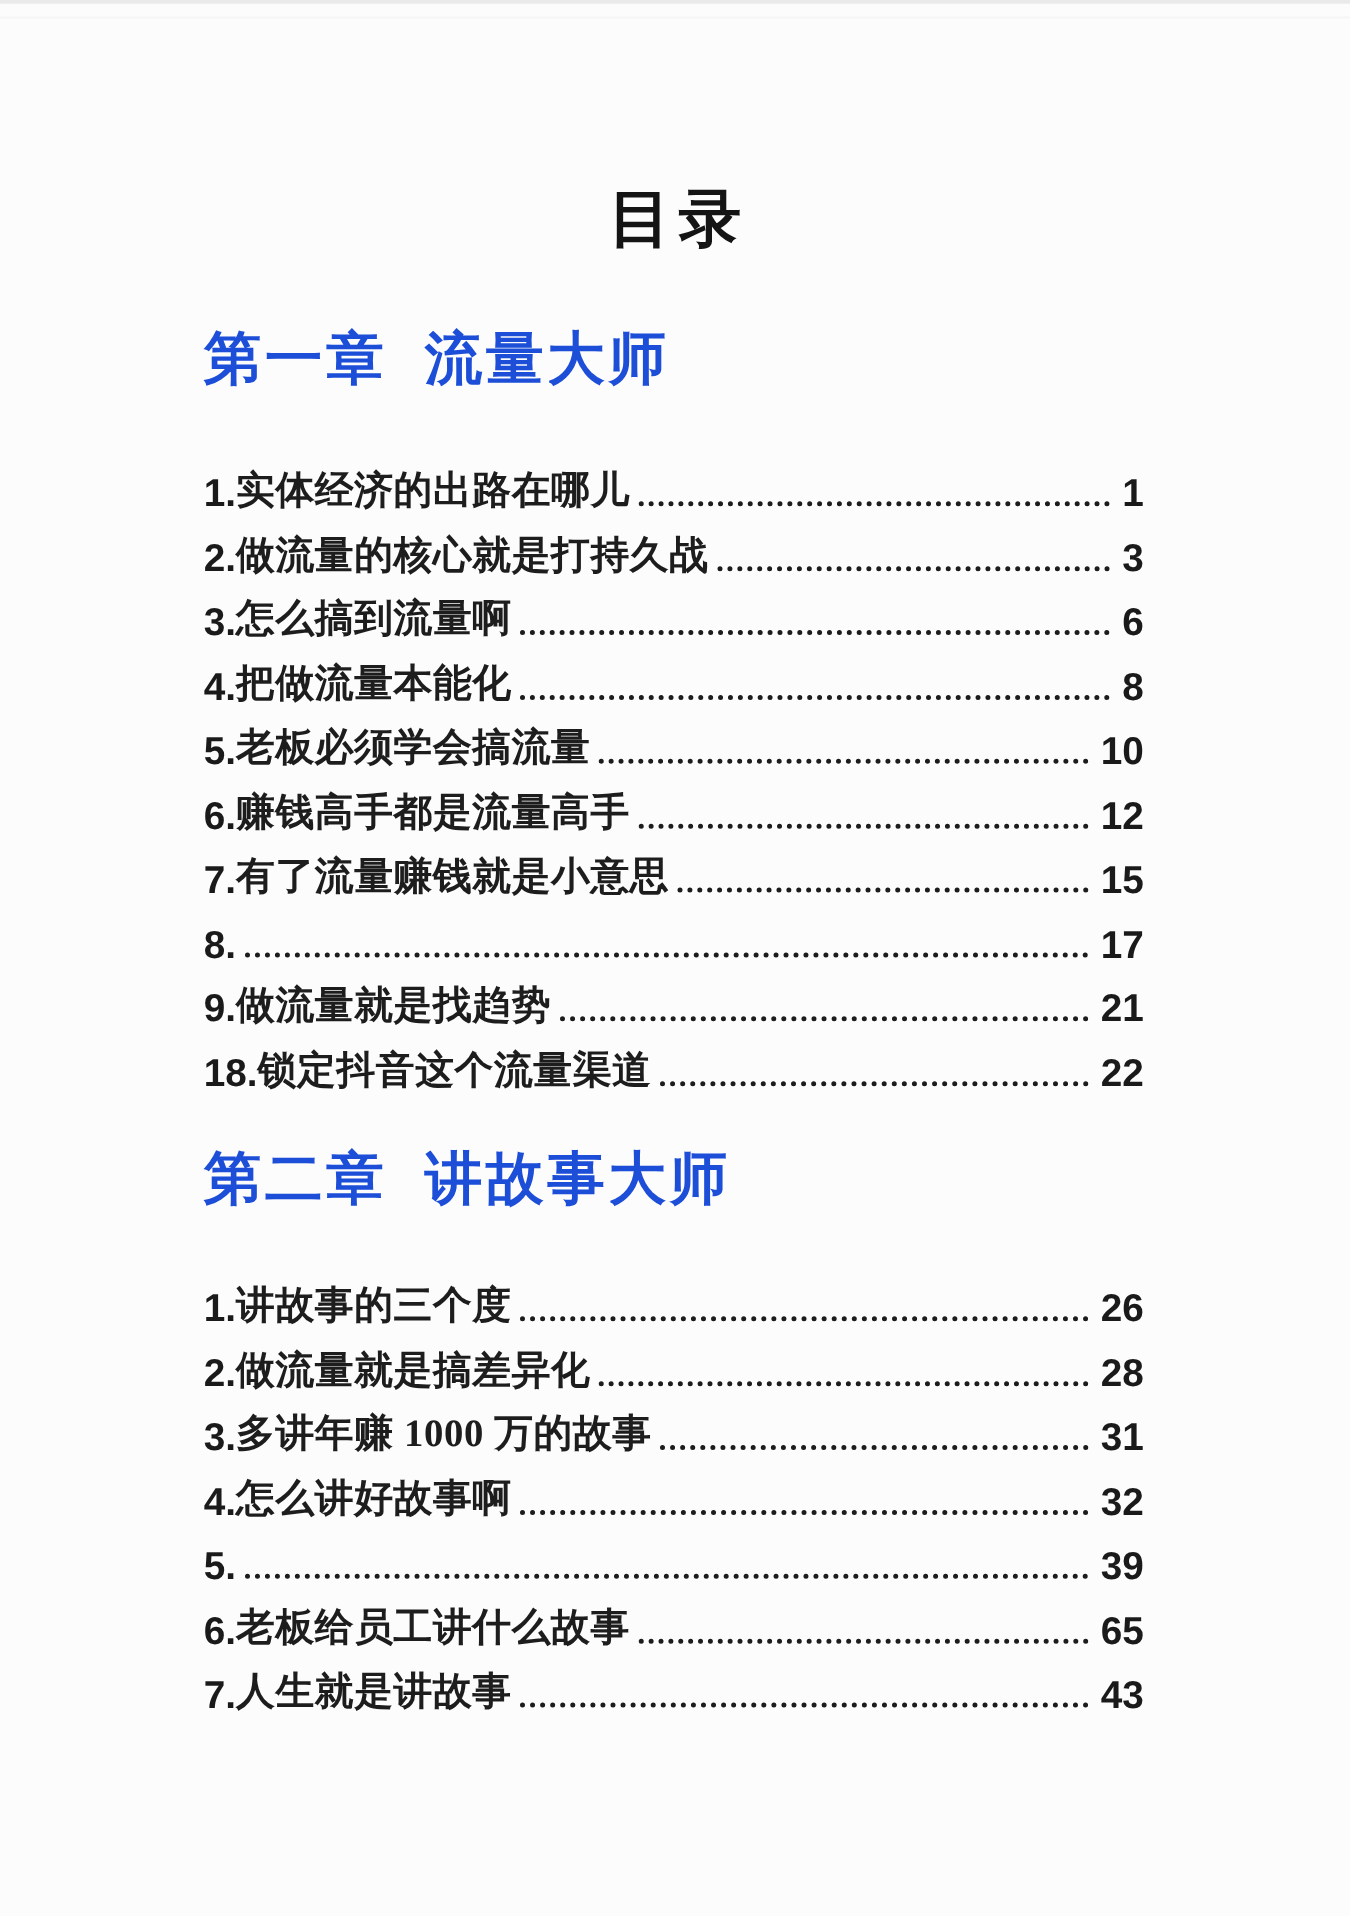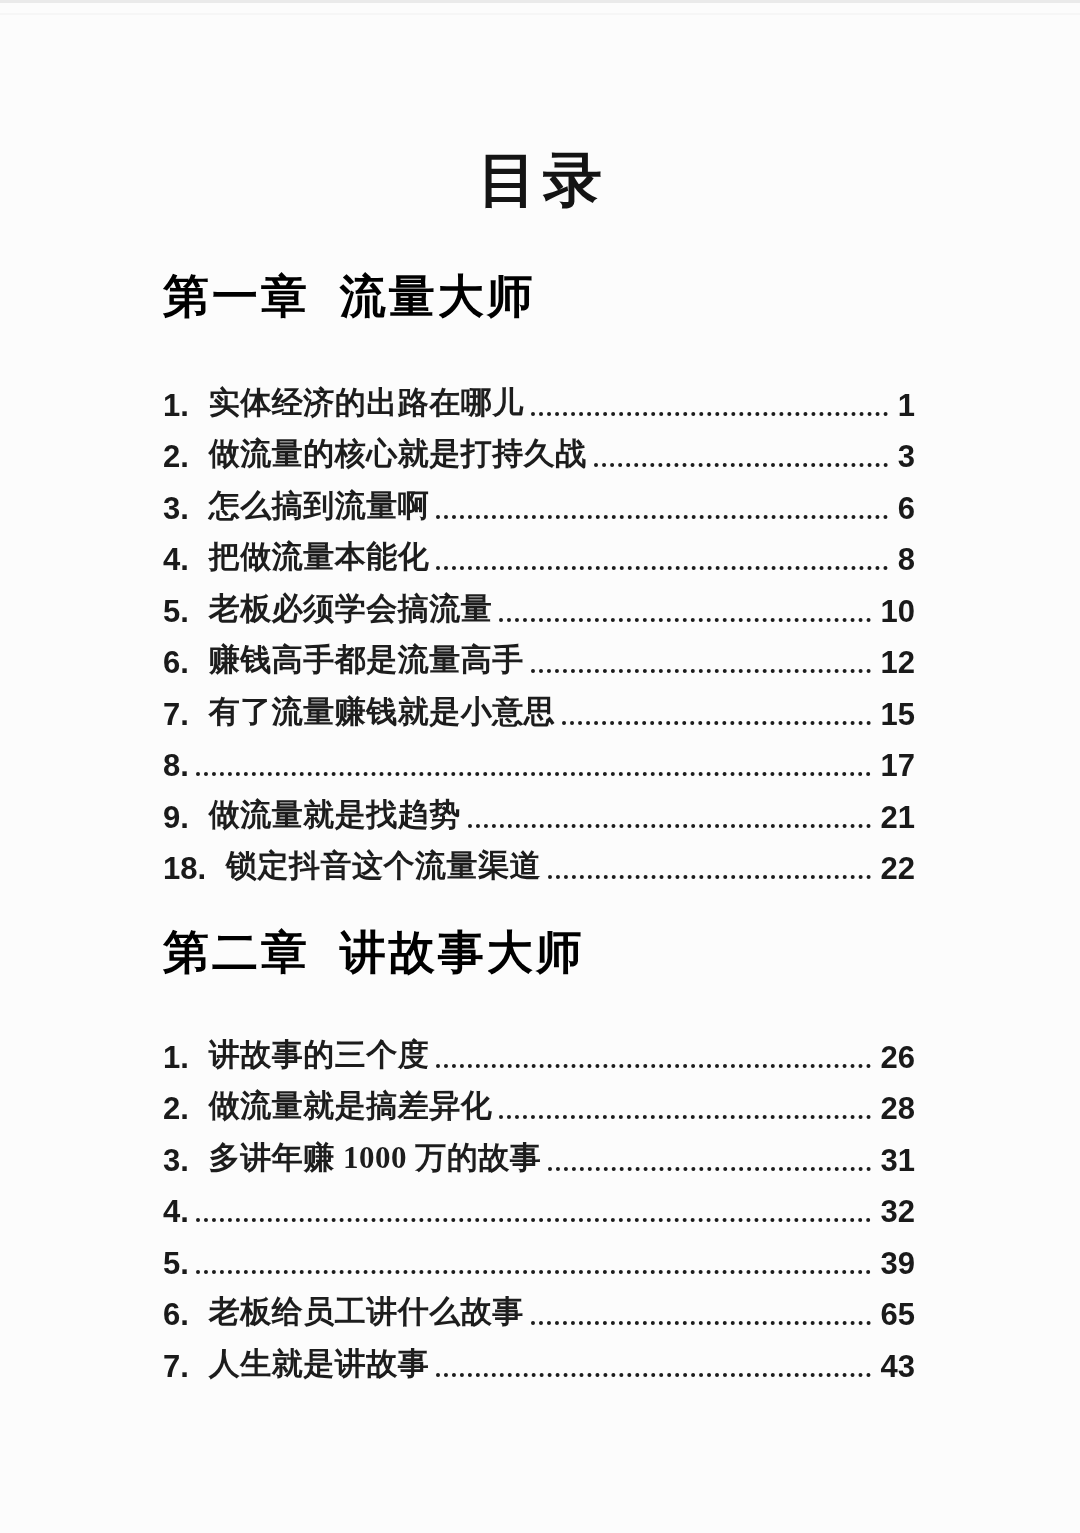--- a/index.html
+++ b/index.html
@@ -27,35 +27,35 @@
     position: absolute;
     top: 13px; left: 0; right: 0;
     height: 2px;
     background: #f6f6f6;
   }
   .doc-title {
     margin: 0;
     padding-top: 147px;
     text-align: center;
     font-family: "Liberation Sans", "DejaVu Sans", sans-serif;
-    font-size: 59px;
+    font-size: 50px;
     font-weight: 900;
     letter-spacing: 6px;
     padding-left: 6px; 
     color: #141414;
     line-height: 1.15;
   }
   .chapter-heading {
     margin: 54px 163px 0 163px;
     font-family: "Liberation Sans", "DejaVu Sans", sans-serif;
     font-size: 46px;
     font-weight: 900;
     letter-spacing: 3px;
     word-spacing: 14px;
-    color: #000000;
+    color: #1d4ed8;
     line-height: 1.2;
   }
   .heading-2 { margin-top: 38px; }
   .toc-list {
     margin: 48px 165px 0 163px;
   }
   .toc-list-2 { margin-top: 44px; }
   .toc-row {
     display: flex;
     align-items: flex-end;
@@ -66,21 +66,20 @@
     cursor: pointer;
   }
   .toc-no {
     font-family: "Liberation Sans", "DejaVu Sans", sans-serif;
     color: #1a1a1a;
   }
   .toc-label {
     font-family: "Liberation Serif", "DejaVu Serif", serif;
     color: #1d1d1d;
     letter-spacing: 0.5px;
-    margin-left: 20px;
   }
   .toc-dots {
     flex: 1 1 auto;
     min-width: 24px;
     border-bottom: 4px dotted #1c1c1c;
     margin: 0 10px 8px 7px;
   }
   .toc-page {
     font-family: "Liberation Sans", "DejaVu Sans", sans-serif;
     color: #1a1a1a;
@@ -179,20 +178,21 @@
         <span class="toc-page">28</span>
       </div>
       <div class="toc-row">
         <span class="toc-no">3.</span>
         <span class="toc-label">多讲年赚 1000 万的故事</span>
         <span class="toc-dots"></span>
         <span class="toc-page">31</span>
       </div>
       <div class="toc-row">
         <span class="toc-no">4.</span>
+        <span class="toc-label">怎么讲好故事啊</span>
         <span class="toc-dots"></span>
         <span class="toc-page">32</span>
       </div>
       <div class="toc-row">
         <span class="toc-no">5.</span>
         <span class="toc-dots"></span>
         <span class="toc-page">39</span>
       </div>
       <div class="toc-row">
         <span class="toc-no">6.</span>

